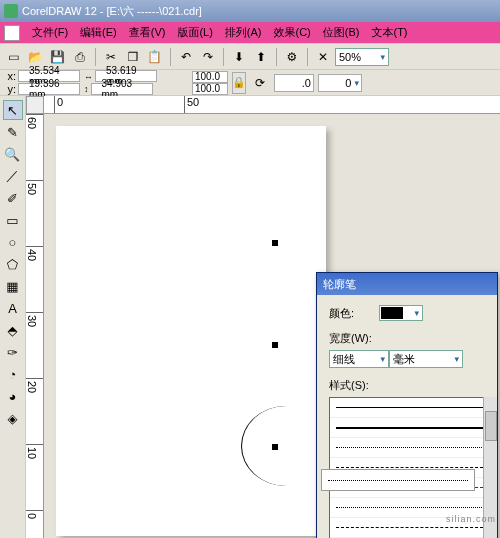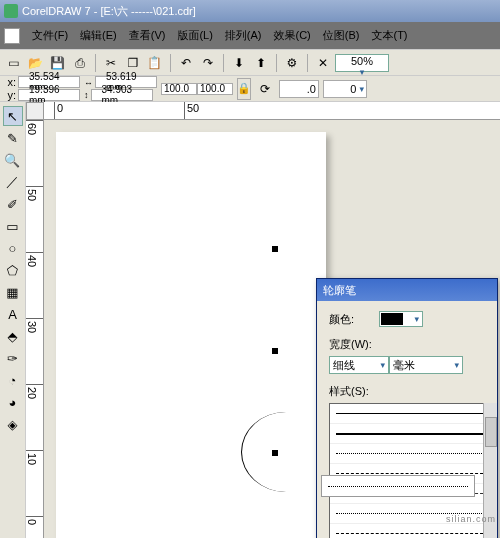--- a/index.html
+++ b/index.html
@@ -1,33 +1,33 @@
 <!DOCTYPE html>
 <html><head>
 <meta charset="utf-8">
 <style>
 * { margin: 0; padding: 0; box-sizing: border-box; font-family: "SimSun", "Microsoft YaHei", sans-serif; font-size: 11px; }
 body { width: 500px; height: 538px; background: #d4d0c8; overflow: hidden; position: relative; }
 .titlebar { height: 22px; background: linear-gradient(#9db2d4, #7a95c0); display: flex; align-items: center; padding: 0 4px; color: #fff; font-size: 12px; }
 .titlebar .icon { width: 14px; height: 14px; background: #4a6; border-radius: 2px; margin-right: 4px; }
-.menubar { height: 28px; background: #737373; display: flex; align-items: center; padding: 0 4px; border-bottom: 1px solid #ccc; }
+.menubar { height: 22px; background: #ec4899; display: flex; align-items: center; padding: 0 4px; border-bottom: 1px solid #ccc; }
 .menubar .sysicon { width: 16px; height: 16px; border: 1px solid #999; background: #fff; margin-right: 6px; }
 .menubar .menuitem { padding: 2px 6px; cursor: default; }
 .toolbar { height: 26px; background: #e6e4da; display: flex; align-items: center; padding: 0 4px; border-bottom: 1px solid #ccc; gap: 2px; }
 .tbtn { width: 20px; height: 20px; border: 1px solid transparent; display: flex; align-items: center; justify-content: center; cursor: default; font-size: 12px; }
 .tbsep { width: 1px; height: 18px; background: #aaa; margin: 0 3px; }
-.zoominput { width: 54px; height: 18px; border: 1px solid #7a9; background: #fff; padding: 0 3px; display: flex; align-items: center; justify-content: space-between; flex-direction: column; }
+.zoominput { width: 54px; height: 18px; border: 1px solid #7a9; background: #fff; padding: 0 3px; display: flex; align-items: center; justify-content: space-between; }
 .zoominput .arr { color: #369; font-size: 9px; }
 .propbar { height: 26px; background: #e6e4da; display: flex; align-items: center; padding: 0 4px; border-bottom: 1px solid #ccc; gap: 4px; }
 .coordbox { display: flex; flex-direction: column; gap: 1px; }
 .coordrow { display: flex; align-items: center; gap: 2px; font-size: 10px; }
 .coordrow .lbl { width: 12px; text-align: right; }
 .coordval { width: 62px; height: 12px; border: 1px solid #aaa; background: #fff; padding: 0 10px; font-size: 10px; display: flex; align-items: center; }
 .lockicon { width: 14px; height: 22px; border: 1px solid #aaa; display: flex; align-items: center; justify-content: center; }
-.pctbox { display: flex; flex-direction: row; }
+.pctbox { display: flex; flex-direction: column; margin-left: 31px; }
 .pctval { width: 36px; height: 12px; border: 1px solid #aaa; background: #fff; font-size: 10px; display: flex; align-items: center; padding: 0 2px; }
 .propfield { width: 50px; height: 18px; border: 1px solid #aaa; background: #fff; display: flex; align-items: center; justify-content: flex-end; padding: 0 2px; }
 .propfield .arr { color: #369; font-size: 9px; margin-left: 3px; }
 .workspace { position: relative; height: 442px; display: flex; }
 .toolbox { width: 26px; background: #e6e4da; border-right: 1px solid #ccc; padding-top: 4px; display: flex; flex-direction: column; align-items: center; gap: 2px; }
 .tool { width: 20px; height: 20px; border: 1px solid transparent; display: flex; align-items: center; justify-content: center; font-size: 13px; cursor: default; }
 .tool.sel { background: #c8d4e8; border: 1px solid #7a9; }
 .canvasarea { flex: 1; position: relative; background: #e6e4da; }
 .ruler-h { position: absolute; top: 0; left: 18px; right: 0; height: 18px; background: #fff; border-bottom: 1px solid #999; display: flex; font-size: 9px; overflow: hidden; }
 .ruler-h .tick { position: absolute; top: 0; height: 18px; border-left: 1px solid #666; padding-left: 2px; }
@@ -61,21 +61,21 @@
 .dlg-scroll .thumb { width: 12px; height: 30px; background: #ccc; border: 1px solid #999; margin: 14px auto 0; }
 .stylepreview { position: absolute; top: 196px; left: 4px; width: 154px; height: 22px; border: 1px solid #999; background: #fff; display: flex; align-items: center; padding: 0 6px; }
 .stylepreview .linestyle { flex: 1; border-top: 1px dotted #000; }
 .watermark { position: absolute; right: 4px; bottom: 14px; font-size: 9px; color: #888; letter-spacing: 1px; }
 </style>
 </head>
 <body>
 
 <div class="titlebar">
   <span class="icon"></span>
-  <span>CorelDRAW 7 - [E:\六 ------\021.cdr]</span>
+  <span>CorelDRAW 12 - [E:\六 ------\021.cdr]</span>
 </div>
 
 <div class="menubar">
   <span class="sysicon"></span>
   <span class="menuitem">文件(F)</span>
   <span class="menuitem">编辑(E)</span>
   <span class="menuitem">查看(V)</span>
   <span class="menuitem">版面(L)</span>
   <span class="menuitem">排列(A)</span>
   <span class="menuitem">效果(C)</span>

